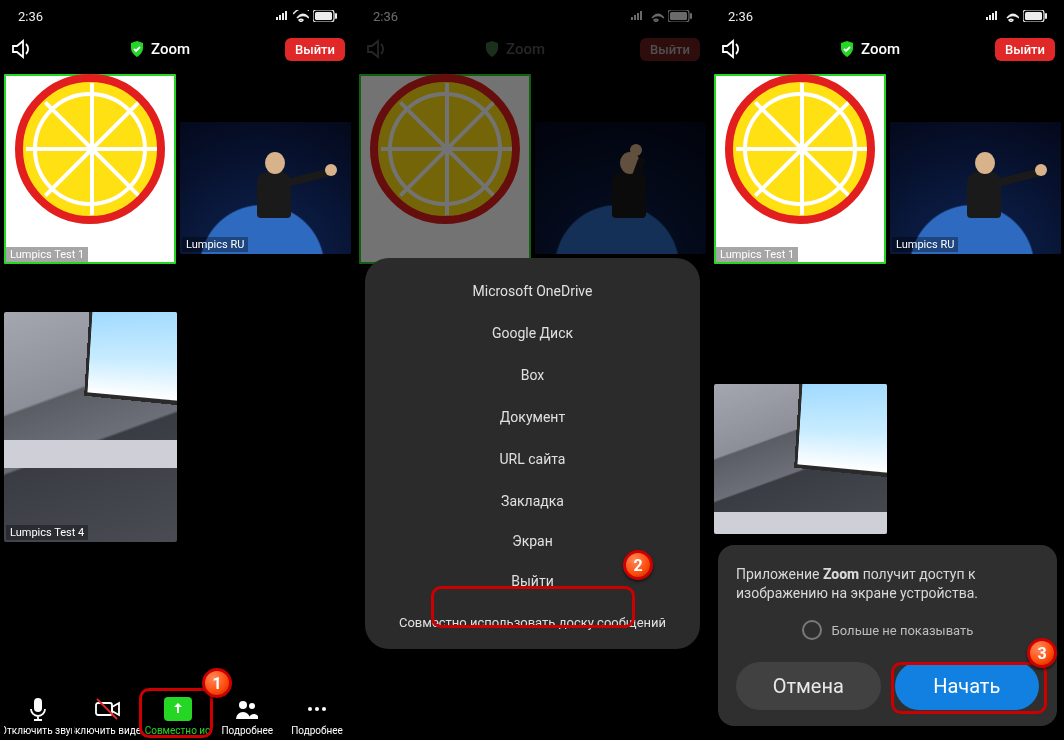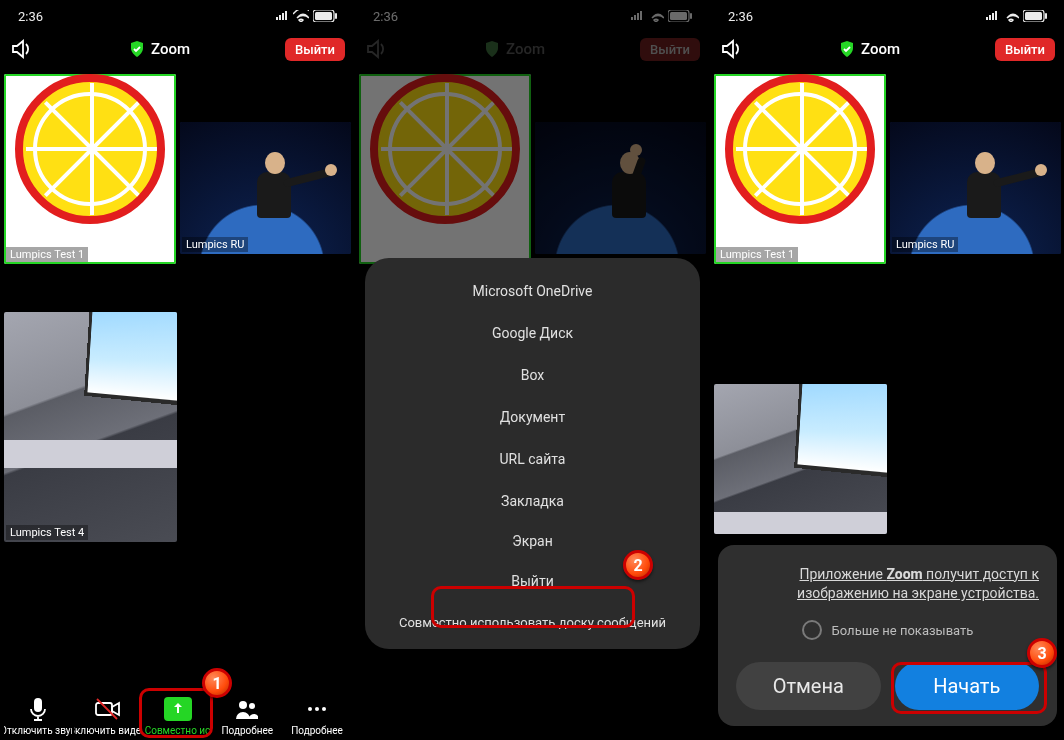--- a/index.html
+++ b/index.html
@@ -207,21 +207,21 @@
   .sheet .opt:last-child { padding-bottom: 4px; font-size:13px;}
   
   .perm {
     position:absolute;
     left:8px; right:8px; bottom:14px;
     background: #2f2f2f;
     border-radius: 16px;
     padding: 20px 18px 16px;
     color: #d8d8d8;
   }
-  .perm .msg { font-size: 14px; text-align: right; line-height: 1.4; text-decoration: underline; }
+  .perm .msg { font-size: 14px; text-align: left; line-height: 1.4; }
   .perm .check-row { display:flex; align-items:center; gap:10px; margin-top:16px; font-size:13px; color:#bdbdbd; justify-content:center; }
   .checkcircle { width:20px; height:20px; border:2px solid #7a7a7a; border-radius:50%; flex-shrink:0; }
   .perm .btns { display:flex; gap:14px; margin-top:22px; }
   .perm .btn {
     flex:1; text-align:center;
     padding: 12px 0;
     border-radius: 24px;
     font-size: 20px;
   }
   .perm .btn.cancel { background:#414141; color:#e8e8e8; }

